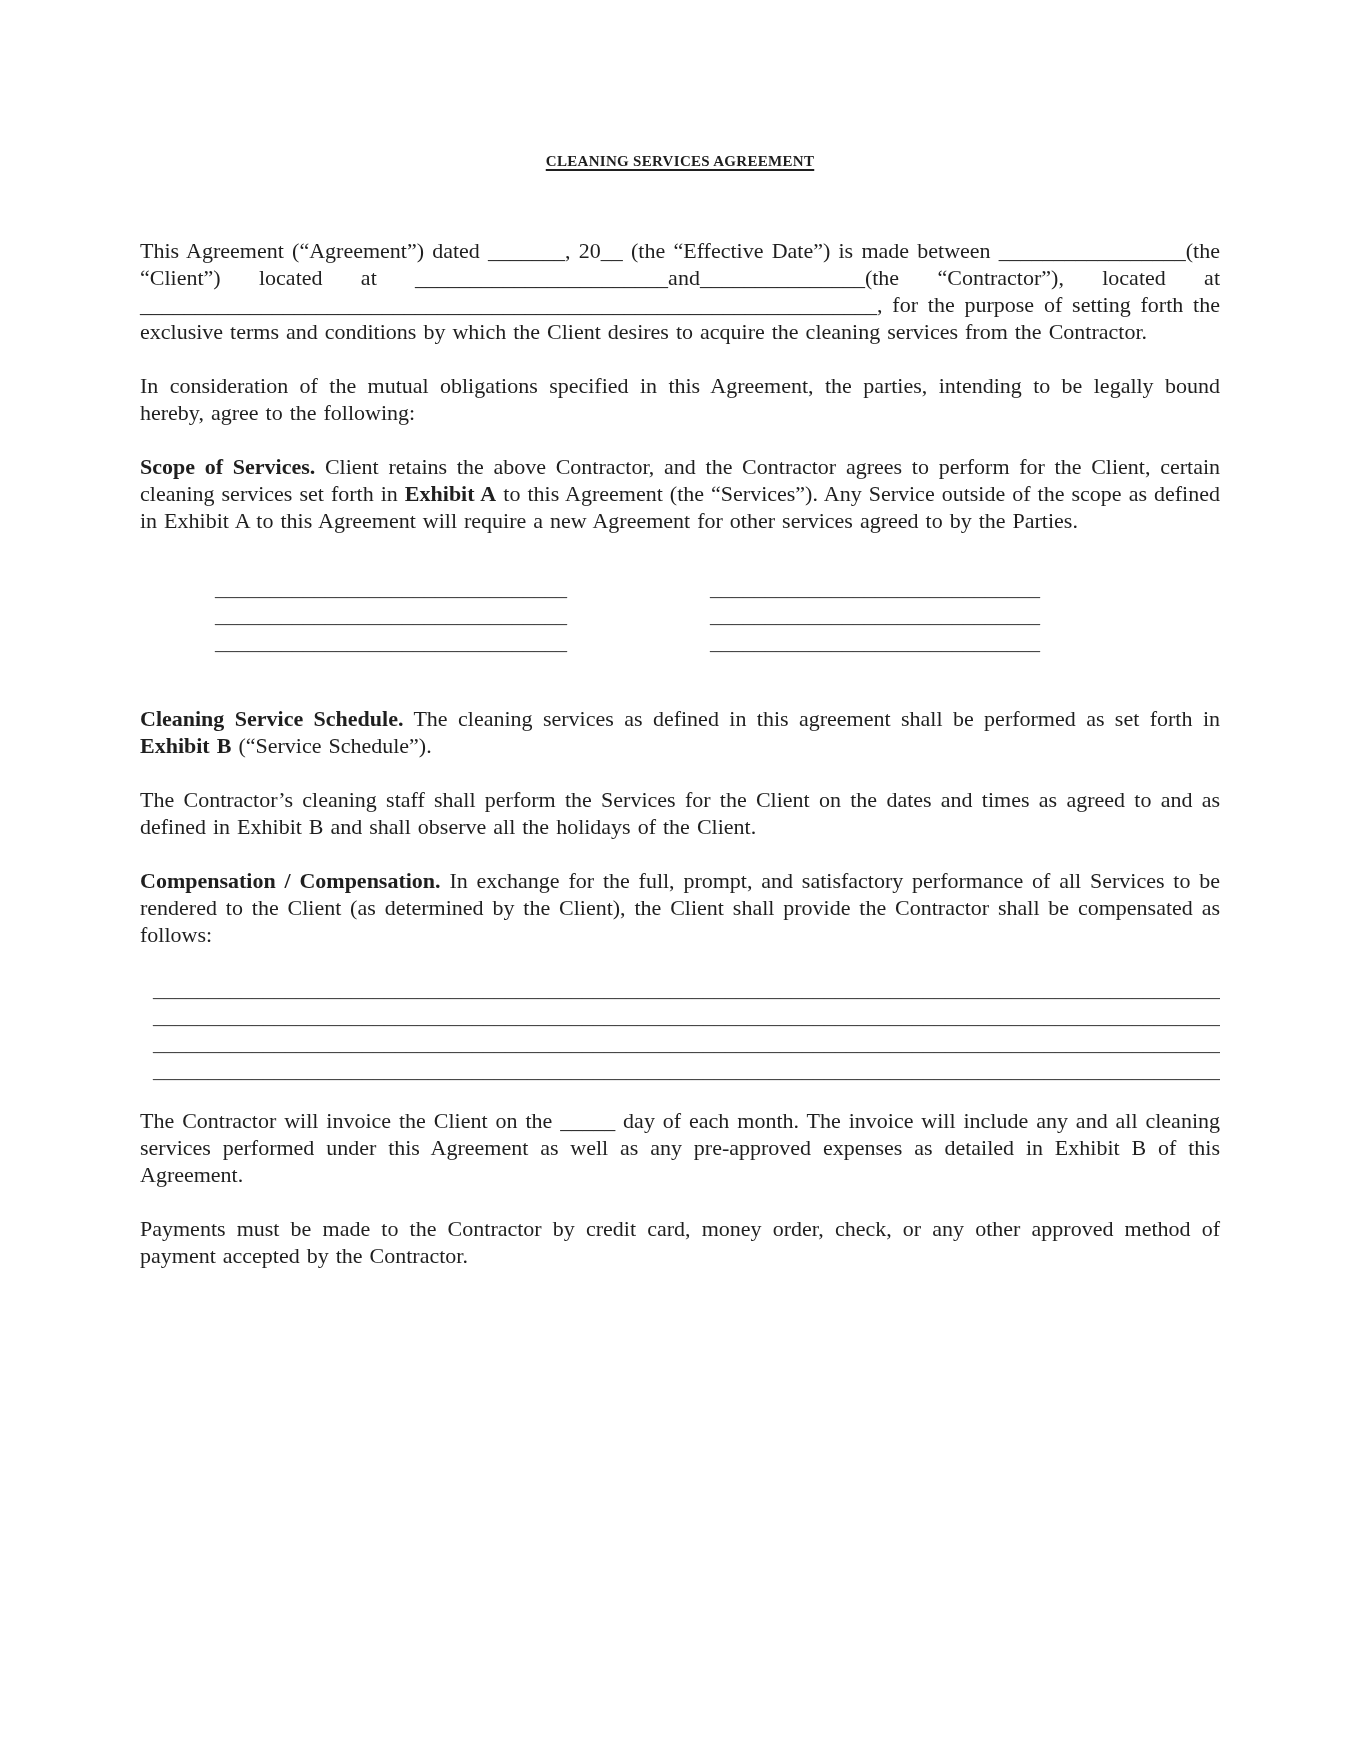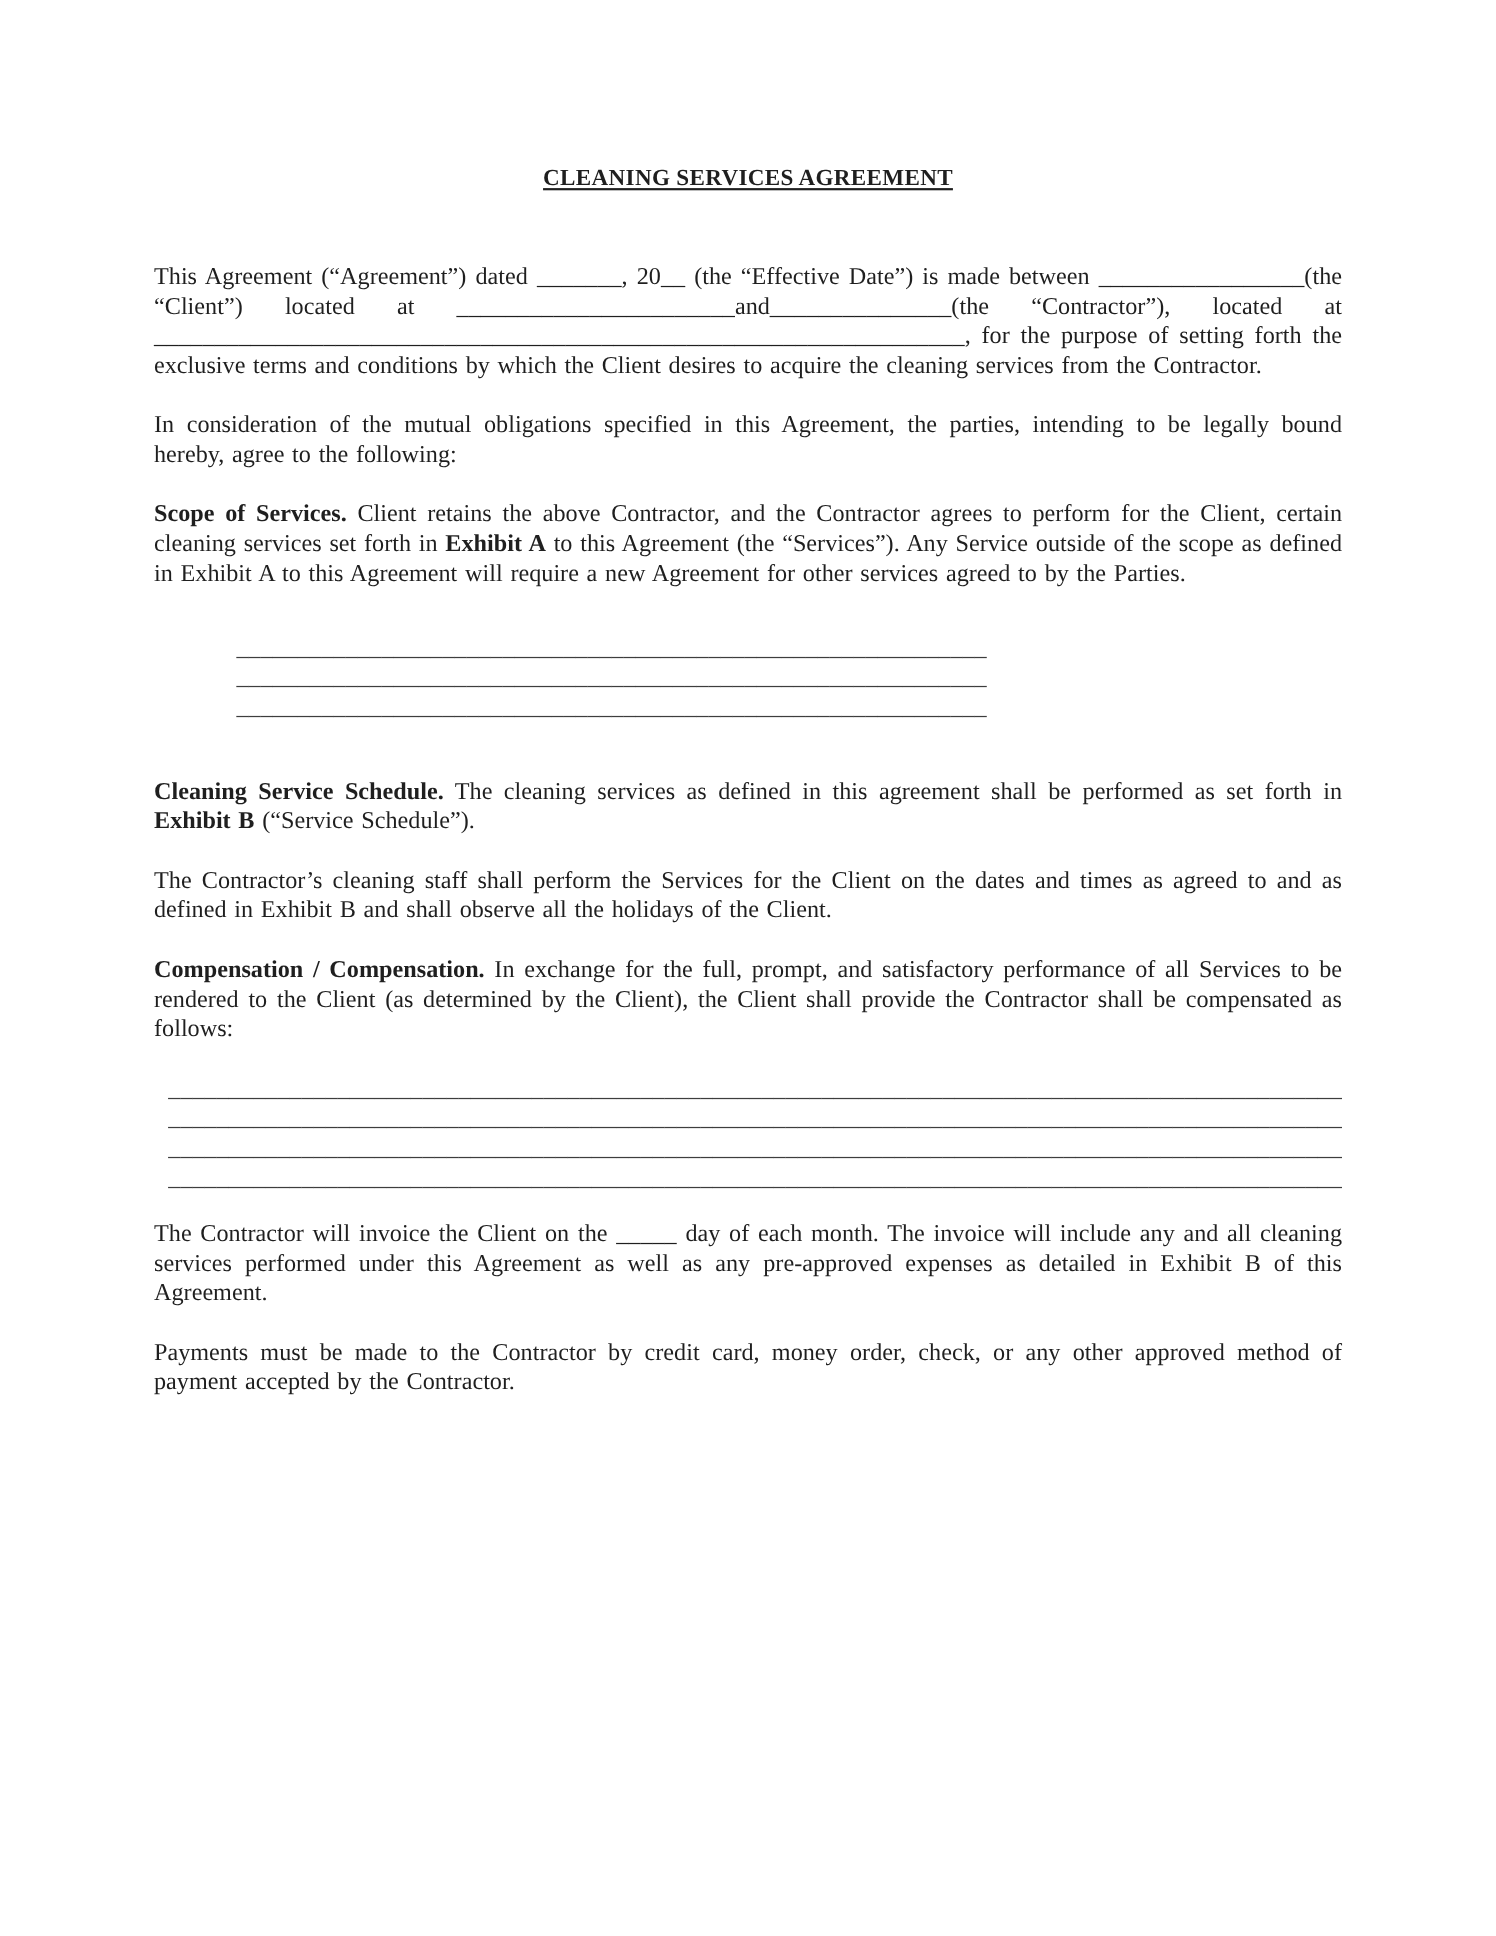--- a/index.html
+++ b/index.html
@@ -16,21 +16,21 @@
     font-family: "Liberation Serif", "DejaVu Serif", serif;
     color: #1f1f1f;
     box-sizing: border-box;
   }
   .content {
     padding: 148px 140px 0 140px;
     box-sizing: border-box;
     width: 100%;
   }
   .doc-title {
-    font-size: 21px;
+    font-size: 15px;
     font-weight: bold;
     text-align: center;
     text-decoration: underline;
     text-decoration-thickness: 2px;
     text-underline-offset: 3px;
     letter-spacing: 0.3px;
     margin: 0 0 62px 0;
     line-height: 27px;
   }
   .para {
@@ -44,21 +44,21 @@
   .loc-block {
     margin: 40px 0 50px 0;
   }
   .loc-row {
     padding-left: 75px;
     font-size: 22px;
     line-height: 27px;
     color: #3d3d3d;
     white-space: nowrap;
   }
-  .loc-left { }
+  .loc-left { margin-right: 143px; }
   .fill-block {
     margin: 14px 0 24px 0;
   }
   .fill-row {
     font-size: 22px;
     line-height: 27px;
     color: #3d3d3d;
     white-space: nowrap;
     overflow: hidden;
     text-align: right;

